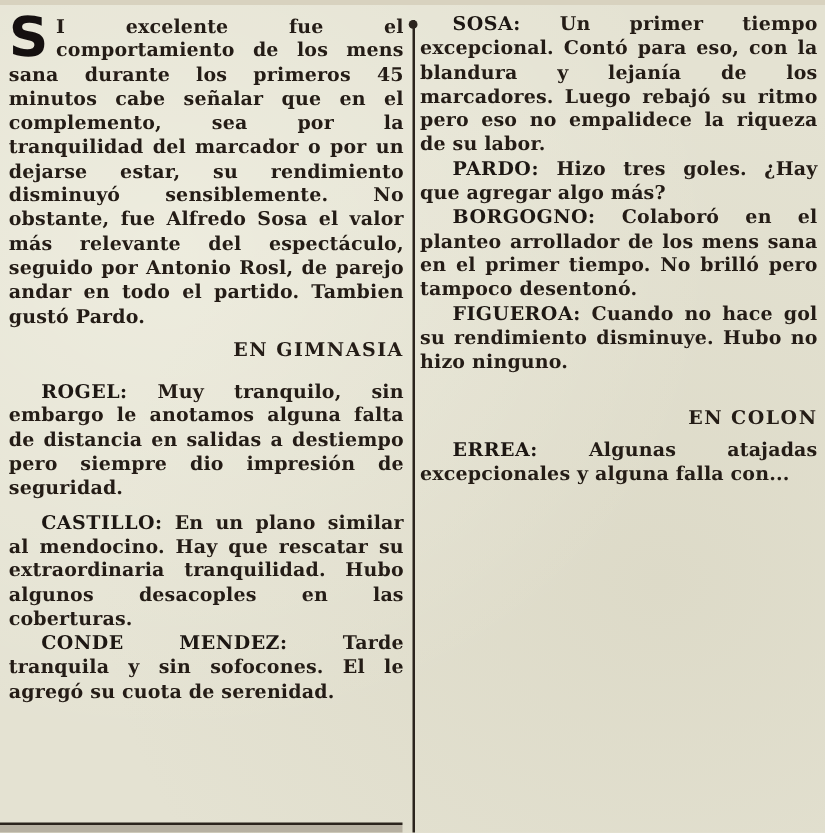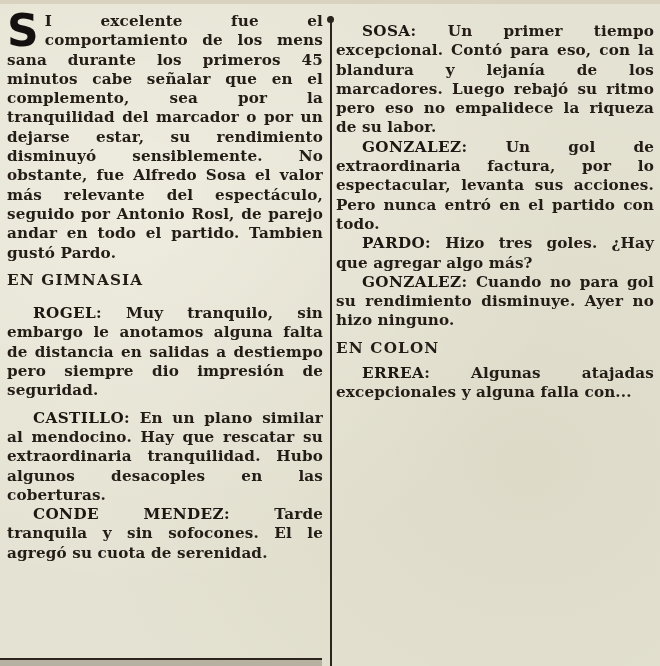--- a/index.html
+++ b/index.html
@@ -23,21 +23,21 @@
   }
   .col {
     position: absolute; top: 12px;
     font-weight: bold;
     font-size: 15.2px;
     line-height: 19.3px;
     letter-spacing: 0.15px;
     text-align: justify;
   }
   .col-left { left: 7px; width: 316px; }
-  .col-right { left: 336px; width: 318px; top: 22px; }
+  .col-right { left: 336px; width: 318px; top: 10px; }
   .divider {
     position: absolute; left: 330px; top: 16px; width: 1.6px; height: 650px;
     background: #2b241d;
   }
   .divider-dot {
     position: absolute; left: 327px; top: 16px; width: 7px; height: 7px;
     border-radius: 50%; background: #2b241d;
   }
   .bottom-rule {
     position: absolute; left: 0; top: 658px; width: 322px; height: 2px;
@@ -57,21 +57,21 @@
     font-weight: bold;
     margin: 2px 6px 0 0;
     color: #151010;
   }
   .lead-cap { text-transform: uppercase; }
   .name {
     letter-spacing: 0.4px;
     color: #1d1713;
   }
   .heading {
-    text-align: left;
+    text-align: right;
     letter-spacing: 1.2px;
     margin: 8px 0 6px 0;
     text-indent: 0;
   }
   .gap { height: 8px; }
 </style>
 </head>
 <body>
 
 <div class="page">
@@ -100,28 +100,28 @@
   <div class="divider"></div>
   <div class="divider-dot"></div>
   <div class="bottom-rule"></div>
   <div class="bottom-strip"></div>
 
   <div class="col col-right">
     <p class="para">
       <span class="name">SOSA:</span><span> Un primer tiempo excepcional. Contó para eso, con la blandura y lejanía de los marcadores. Luego rebajó su ritmo pero eso no empalidece la riqueza de su labor.</span>
     </p>
     <p class="para">
-      <span class="name">GONZALEZ:</span><span> Un gol de extraordinaria factura, por lo espectacular, levanta sus acciones. Pero nunca entró en el partido con todo.</span>
-    </p>
-    <p class="para">
       <span class="name">PARDO:</span><span> Hizo tres goles. ¿Hay que agregar algo más?</span>
     </p>
     <p class="para">
-      <span class="name">GONZALEZ:</span><span> Cuando no para gol su rendimiento disminuye. Ayer no hizo ninguno.</span>
+      <span class="name">BORGOGNO:</span><span> Colaboró en el planteo arrollador de los mens sana en el primer tiempo. No brilló pero tampoco desentonó.</span>
+    </p>
+    <p class="para">
+      <span class="name">FIGUEROA:</span><span> Cuando no hace gol su rendimiento disminuye. Hubo no hizo ninguno.</span>
     </p>
 
-    <p class="heading" style="margin-top:8px">EN COLON</p>
+    <p class="heading" style="margin-top:26px">EN COLON</p>
 
     <p class="para">
       <span class="name">ERREA:</span><span> Algunas atajadas excepcionales y alguna falla con...</span>
     </p>
   </div>
 </div>
 
 </body></html>

